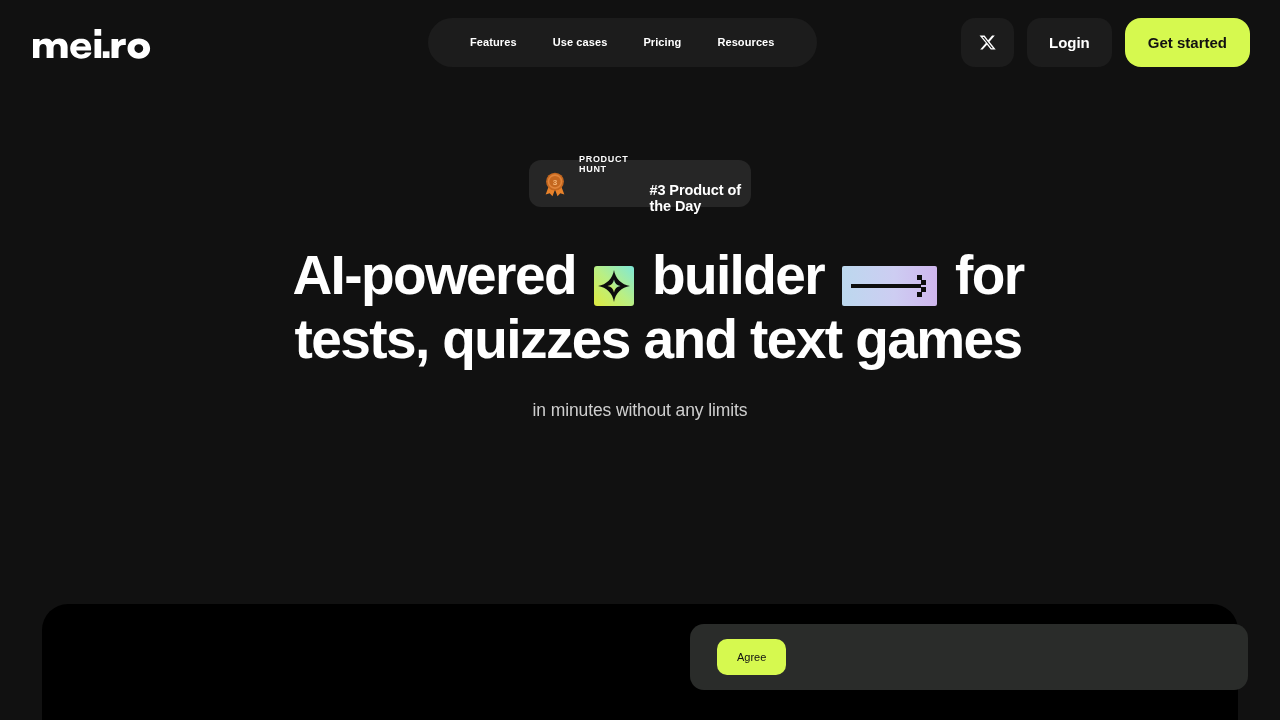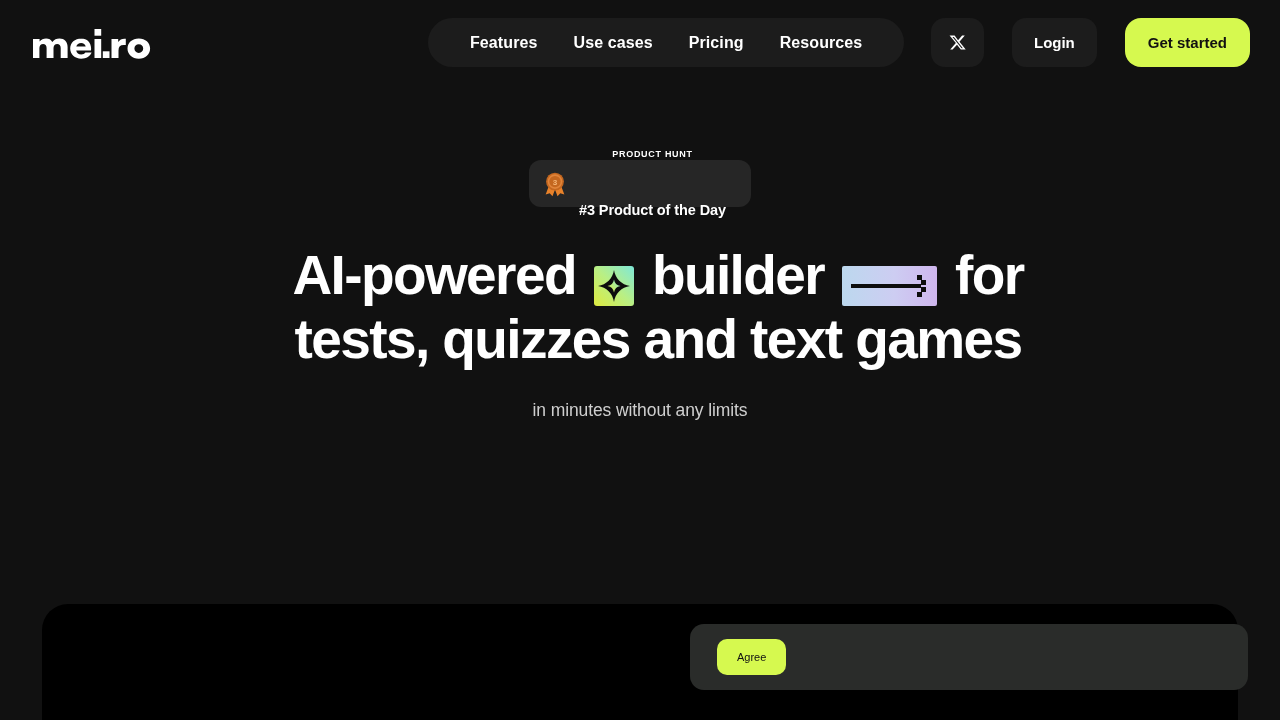--- a/index.html
+++ b/index.html
@@ -44,38 +44,38 @@
     background: #1c1c1c;
     border-radius: 25px;
     display: flex;
     align-items: center;
     padding: 0 24px;
     gap: 0px;
   }
 
   .nav-link {
     color: #ffffff;
-    font-size: 16px;
+    font-size: 11px;
     font-weight: bold;
     letter-spacing: 0.1px;
     text-decoration: none;
     padding: 0 18px;
     line-height: 49px;
     white-space: nowrap;
     cursor: pointer;
   }
 
   .header-right {
     position: absolute;
     right: 30px;
     top: 18px;
     height: 49px;
     display: flex;
     align-items: center;
-    gap: 28px;
+    gap: 13px;
   }
 
   .x-button {
     width: 53px;
     height: 49px;
     background: #1c1c1c;
     border-radius: 14px;
     display: flex;
     align-items: center;
     justify-content: center;
@@ -122,21 +122,21 @@
     height: 47px;
     background: #262626;
     border-radius: 12px;
     display: flex;
     align-items: center;
     padding-left: 13px;
     gap: 11px;
     cursor: pointer;
   }
   .ph-medal { width: 26px; height: 26px; flex: none; }
-  .ph-text { display: flex; flex-direction: column; justify-content: center; gap: 15px; text-align: center;}
+  .ph-text { display: flex; justify-content: center; gap: 15px;}
   .ph-label {
     font-size: 9px;
     font-weight: bold;
     letter-spacing: 0.7px;
     color: #ffffff;
     line-height: 10px;
   }
   .ph-title {
     font-size: 14.5px;
     font-weight: bold;

